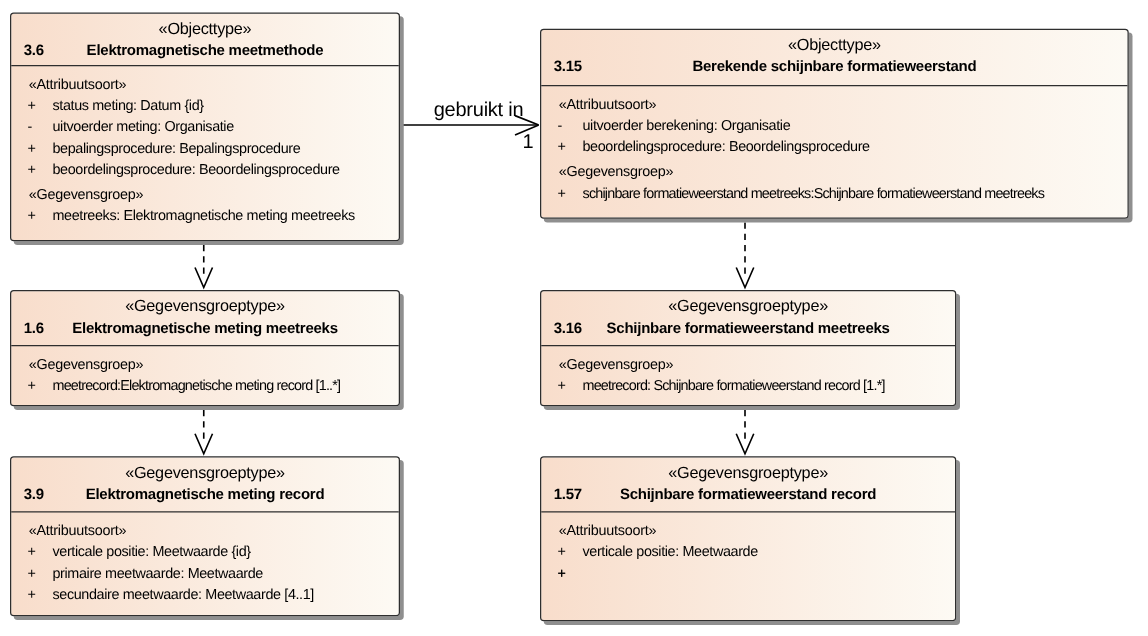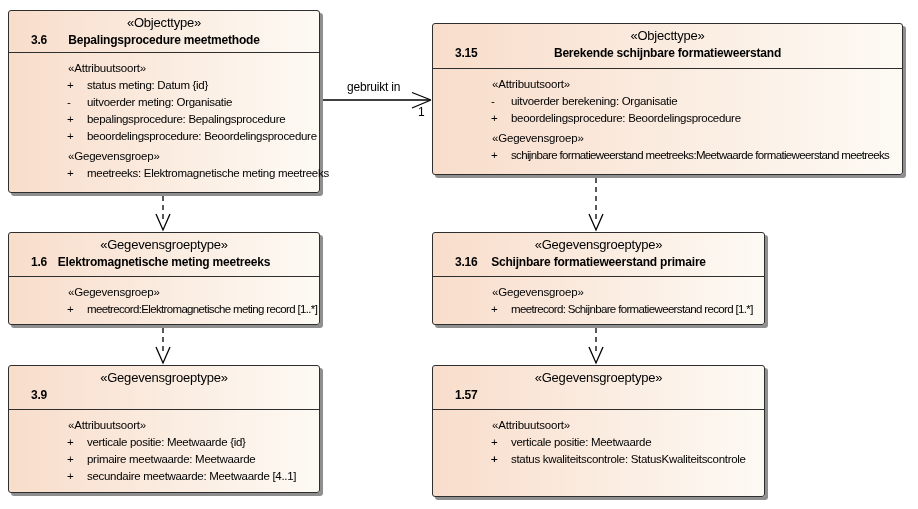--- a/index.html
+++ b/index.html
@@ -36,28 +36,27 @@
     position: relative;
     text-align: center;
     font-weight: bold;
     font-size: 12px;
     line-height: 16px;
     margin-top: 2px;
     letter-spacing: -0.2px;
   }
   .title-num {
     position: absolute;
-    left: 16px;
+    left: 4px;
     top: 0;
   }
   .box-body {
     box-sizing: border-box;
     padding: 4px 18px 4px 6px;
     font-size: 11.5px;
-    margin-left: 45px;
   }
   .group-header {
     padding-left: 8px;
     line-height: 17px;
     margin-top: 3px;
     letter-spacing: -0.2px;
   }
   .attr-row {
     position: relative;
     padding-left: 27px;
@@ -77,21 +76,21 @@
     pointer-events: none;
   }
   .connectors line, .connectors path {
     stroke: var(--line, #000000);
     stroke-width: 1.3;
     fill: none;
   }
   .dashed { stroke-dasharray: 5,4; }
   .edge-label {
     position: absolute;
-    font-size: 12px;
+    font-size: 16px;
     letter-spacing: -0.2px;
     white-space: nowrap;
   }
 </style>
 </head>
 <body>
 
 <div class="canvas">
 
   <svg class="connectors" viewBox="0 0 918 509">
@@ -118,21 +117,21 @@
   </svg>
 
   <span class="edge-label" style="left:347px; top:80px;">gebruikt in</span>
   <span class="edge-label" style="left:418px; top:105px;">1</span>
 
   <div class="uml-box" style="left:8px; top:10px; width:312px; height:183px;">
     <div class="box-title" style="height:42px;">
       <div class="stereotype">«Objecttype»</div>
       <div class="title-row">
         <span class="title-num">3.6</span>
-        <span>Bepalingsprocedure meetmethode</span>
+        <span>Elektromagnetische meetmethode</span>
       </div>
     </div>
     <div class="box-body">
       <div class="group-header">«Attribuutsoort»</div>
       <div class="attr-row"><span class="vis">+</span><span>status meting: Datum {id}</span></div>
       <div class="attr-row"><span class="vis">-</span><span>uitvoerder meting: Organisatie</span></div>
       <div class="attr-row"><span class="vis">+</span><span>bepalingsprocedure: Bepalingsprocedure</span></div>
       <div class="attr-row"><span class="vis">+</span><span>beoordelingsprocedure: Beoordelingsprocedure</span></div>
       <div class="group-header">«Gegevensgroep»</div>
       <div class="attr-row"><span class="vis">+</span><span>meetreeks: Elektromagnetische meting meetreeks</span></div>
@@ -145,21 +144,21 @@
       <div class="title-row">
         <span class="title-num">3.15</span>
         <span>Berekende schijnbare formatieweerstand</span>
       </div>
     </div>
     <div class="box-body">
       <div class="group-header">«Attribuutsoort»</div>
       <div class="attr-row"><span class="vis">-</span><span>uitvoerder berekening: Organisatie</span></div>
       <div class="attr-row"><span class="vis">+</span><span>beoordelingsprocedure: Beoordelingsprocedure</span></div>
       <div class="group-header">«Gegevensgroep»</div>
-      <div class="attr-row condensed"><span class="vis">+</span><span>schijnbare formatieweerstand meetreeks:Meetwaarde formatieweerstand meetreeks</span></div>
+      <div class="attr-row condensed"><span class="vis">+</span><span>schijnbare formatieweerstand meetreeks:Schijnbare formatieweerstand meetreeks</span></div>
     </div>
   </div>
 
   <div class="uml-box" style="left:8px; top:232px; width:312px; height:93px;">
     <div class="box-title" style="height:44px;">
       <div class="stereotype">«Gegevensgroeptype»</div>
       <div class="title-row">
         <span class="title-num">1.6</span>
         <span>Elektromagnetische meting meetreeks</span>
       </div>
@@ -168,52 +167,54 @@
       <div class="group-header">«Gegevensgroep»</div>
       <div class="attr-row condensed"><span class="vis">+</span><span>meetrecord:Elektromagnetische meting record [1..*]</span></div>
     </div>
   </div>
 
   <div class="uml-box" style="left:432px; top:232px; width:333px; height:93px;">
     <div class="box-title" style="height:44px;">
       <div class="stereotype">«Gegevensgroeptype»</div>
       <div class="title-row">
         <span class="title-num">3.16</span>
-        <span>Schijnbare formatieweerstand primaire</span>
+        <span>Schijnbare formatieweerstand meetreeks</span>
       </div>
     </div>
     <div class="box-body">
       <div class="group-header">«Gegevensgroep»</div>
       <div class="attr-row condensed"><span class="vis">+</span><span>meetrecord: Schijnbare formatieweerstand record [1.*]</span></div>
     </div>
   </div>
 
   <div class="uml-box" style="left:8px; top:365px; width:312px; height:128px;">
     <div class="box-title" style="height:44px;">
       <div class="stereotype">«Gegevensgroeptype»</div>
       <div class="title-row">
         <span class="title-num">3.9</span>
+        <span>Elektromagnetische meting record</span>
       </div>
     </div>
     <div class="box-body">
       <div class="group-header">«Attribuutsoort»</div>
       <div class="attr-row"><span class="vis">+</span><span>verticale positie: Meetwaarde {id}</span></div>
       <div class="attr-row"><span class="vis">+</span><span>primaire meetwaarde: Meetwaarde</span></div>
       <div class="attr-row"><span class="vis">+</span><span>secundaire meetwaarde: Meetwaarde [4..1]</span></div>
     </div>
   </div>
 
   <div class="uml-box" style="left:432px; top:365px; width:333px; height:132px;">
     <div class="box-title" style="height:44px;">
       <div class="stereotype">«Gegevensgroeptype»</div>
       <div class="title-row">
         <span class="title-num">1.57</span>
+        <span>Schijnbare formatieweerstand record</span>
       </div>
     </div>
     <div class="box-body">
       <div class="group-header">«Attribuutsoort»</div>
       <div class="attr-row"><span class="vis">+</span><span>verticale positie: Meetwaarde</span></div>
       <div class="attr-row"><span class="vis">+</span></div>
-      <div class="attr-row"><span class="vis">+</span><span>status kwaliteitscontrole: StatusKwaliteitscontrole</span></div>
+      <div class="attr-row"><span class="vis">+</span></div>
     </div>
   </div>
 
 </div>
 
 </body></html>

